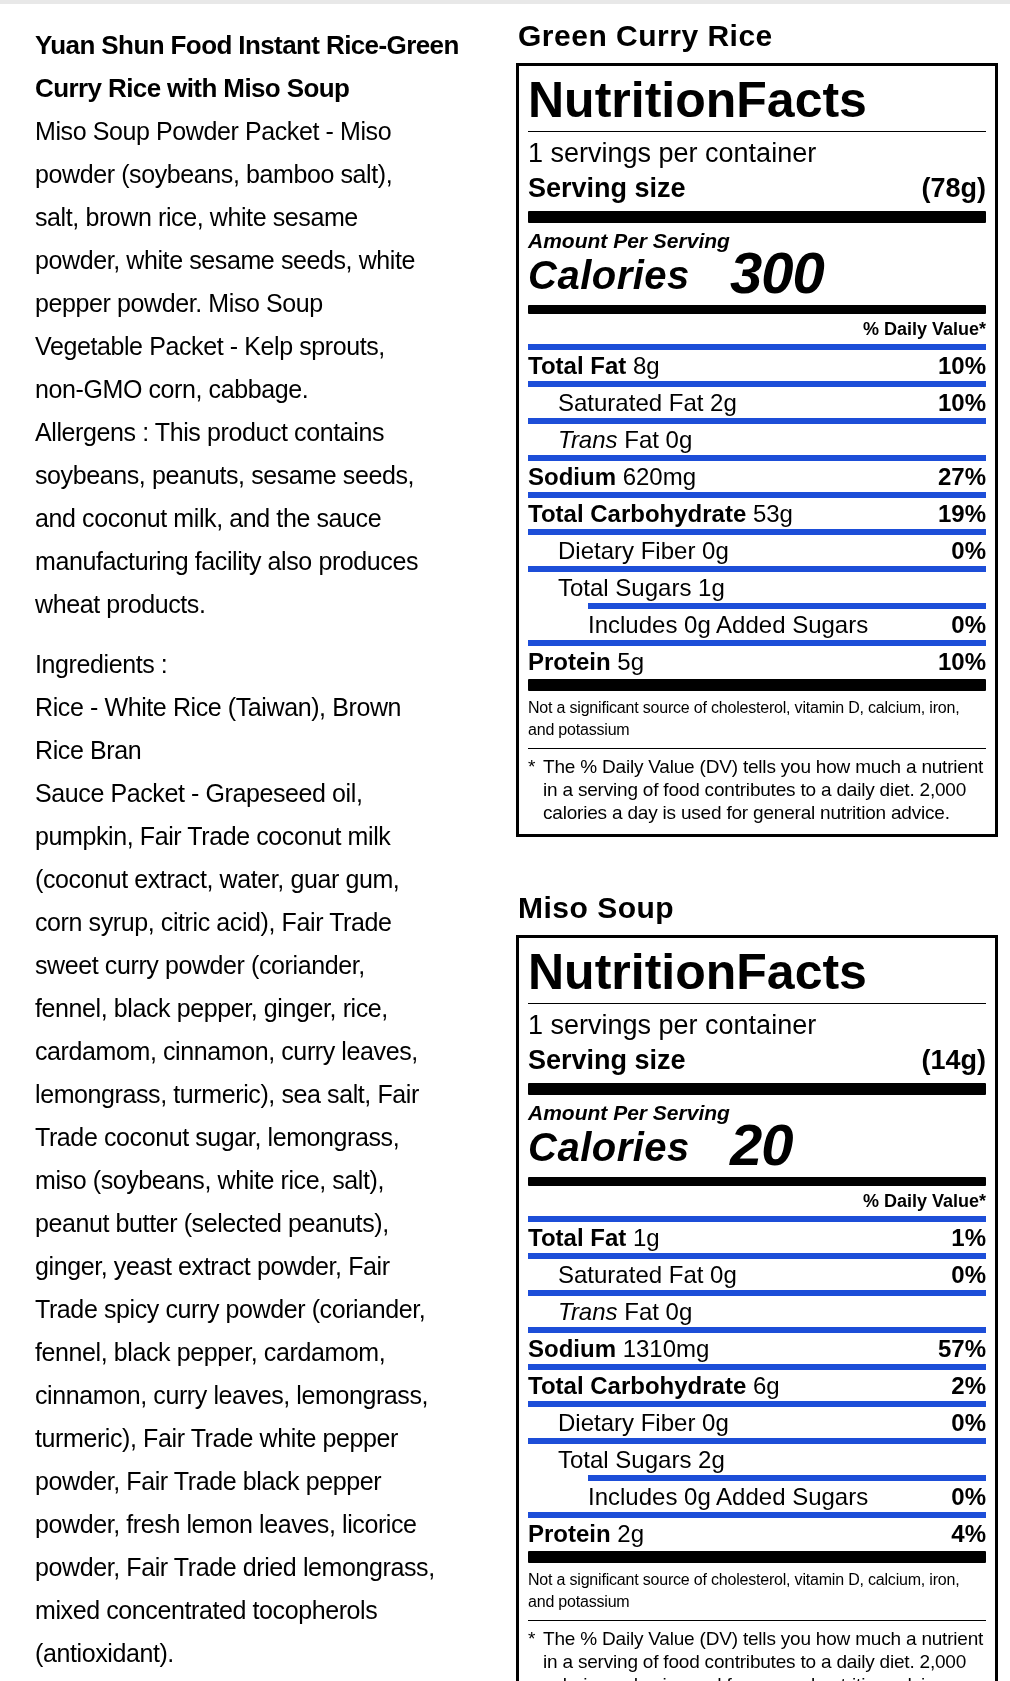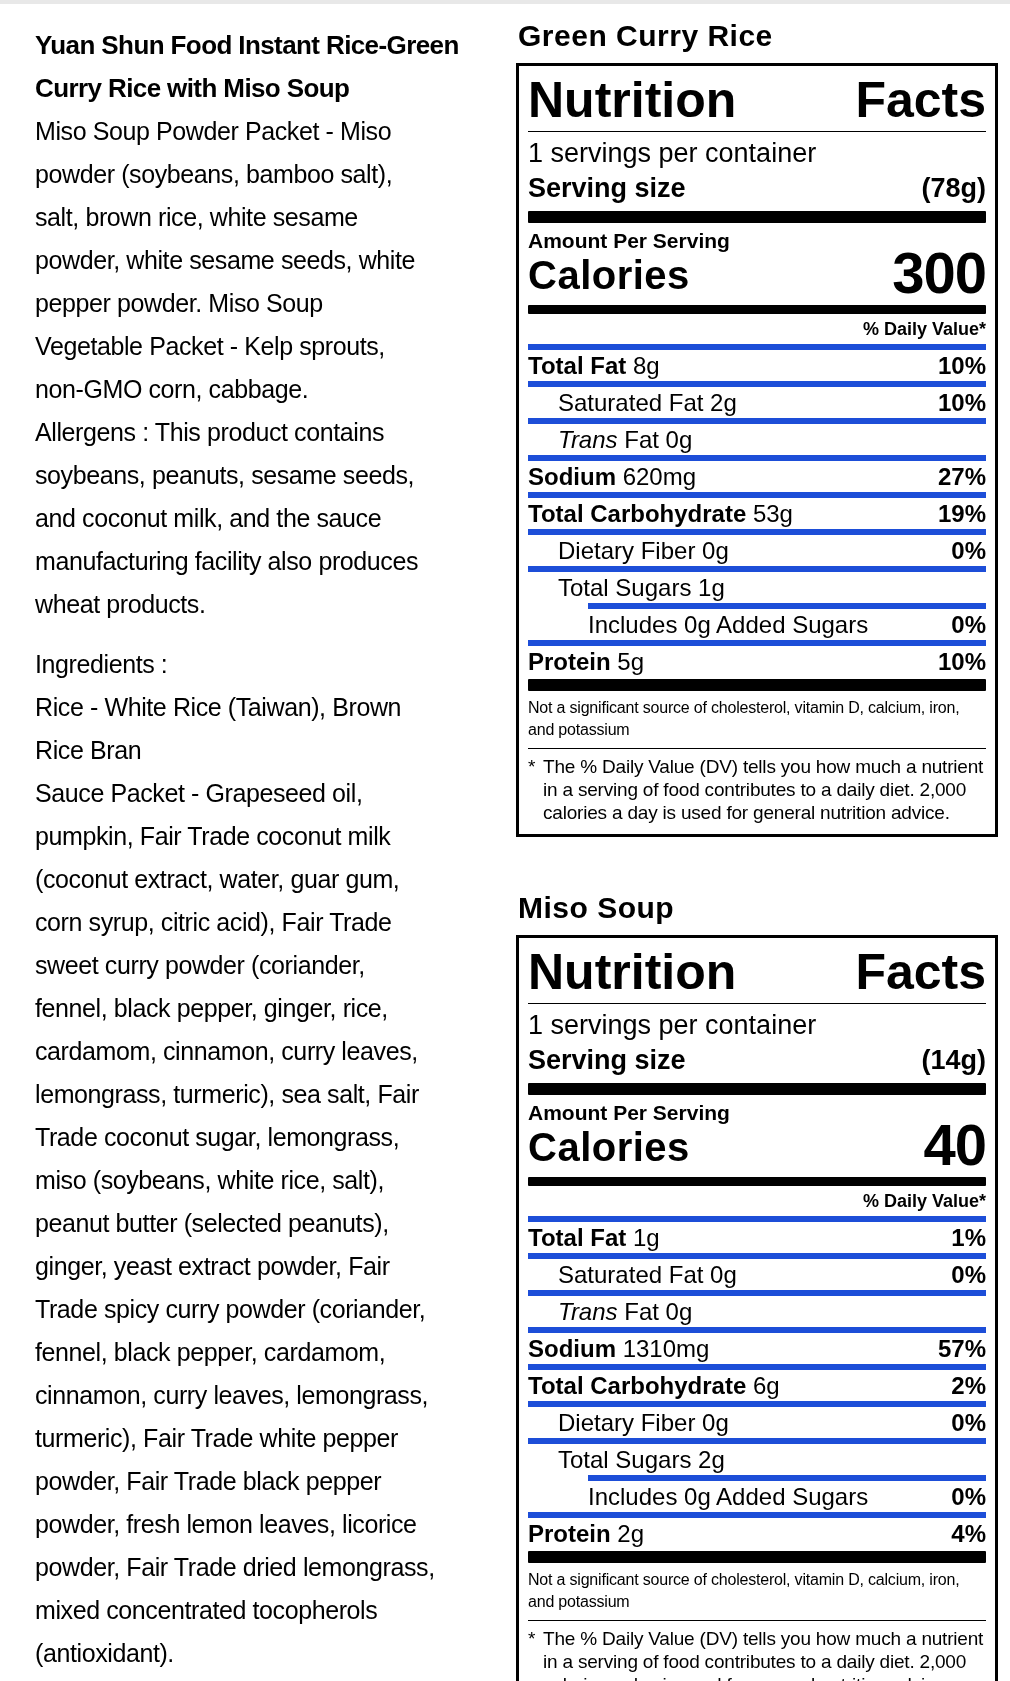--- a/index.html
+++ b/index.html
@@ -20,29 +20,29 @@
     white-space:pre-line; margin-top:17px;
   }
   .ing-block.second { margin-top:0; }
 
   
   .right-col { position:absolute; left:516px; top:12px; width:482px; }
   .nf-title { font-size:30px; font-weight:bold; line-height:36px; margin:2px 0 0 2px; letter-spacing:0.5px; }
   .nf-title.second { margin-top:53px; }
   .nf-box { border:3px solid #000; background:#fff; padding:4px 9px 2px; margin-top:9px; }
 
-  .nf-heading { display:flex; justify-content:space-between; font-weight:bold; font-size:50px; line-height:56px; margin-top:2px; letter-spacing:0; }
+  .nf-heading { display:flex; justify-content:flex-start; font-weight:bold; font-size:50px; line-height:56px; margin-top:2px; letter-spacing:0; }
   .nf-thinrule { border-top:1px solid #000; margin-top:3px; }
   .nf-servings { font-size:27px; line-height:33px; padding-top:5px; }
   .nf-servsize { display:flex; justify-content:space-between; font-size:27px; font-weight:bold; line-height:31px; padding:3px 0 7px;gap:20px; }
   .nf-bar { background:#000; border-radius:1px; }
   .bar-a { height:12px; }
   .bar-b { height:9px; margin-top:4px; }
   .bar-c { height:12px; margin-top:2px; }
-  .nf-cal { display:flex; justify-content:space-between; align-items:flex-end; padding:5px 0 3px; }
+  .nf-cal { display:flex; align-items:flex-end; padding:5px 0 3px;font-style:italic; }
   .nf-aps { font-size:21px; font-weight:bold; line-height:25px; }
   .nf-cal-word { font-size:40px; font-weight:bold; line-height:45px; letter-spacing:0.5px; }
   .nf-cal-num { font-size:58px; font-weight:bold; line-height:50px; letter-spacing:-1px; }
   .nf-dvhead { text-align:right; font-weight:bold; font-size:18px; line-height:21px; padding:5px 0 4px; }
 
   .nfrow { display:flex; justify-content:space-between; border-top:6px solid #1d4ed8; font-size:24px; line-height:26px; padding:3px 0 2px; }
   .nfrow .b { font-weight:bold; }
   .nfrow .i { font-style:italic; }
   .nfrow .dv { font-weight:bold; }
   .nfrow.ind1 .lbl { padding-left:30px; }
@@ -182,21 +182,21 @@
       <div class="nf-servsize">
         <span>Serving size</span>
         <span>(14g)</span>
       </div>
       <div class="nf-bar bar-a"></div>
       <div class="nf-cal">
         <div>
           <div class="nf-aps">Amount Per Serving</div>
           <div class="nf-cal-word">Calories</div>
         </div>
-        <div class="nf-cal-num">40</div>
+        <div class="nf-cal-num">20</div>
       </div>
       <div class="nf-bar bar-b"></div>
       <div class="nf-dvhead">% Daily Value*</div>
 
       <div class="nfrow">
         <span class="lbl"><span class="b">Total Fat</span><span class="r"> 1g</span></span>
         <span class="dv">1%</span>
       </div>
       <div class="nfrow ind1">
         <span class="lbl"><span class="r">Saturated Fat 0g</span></span>

